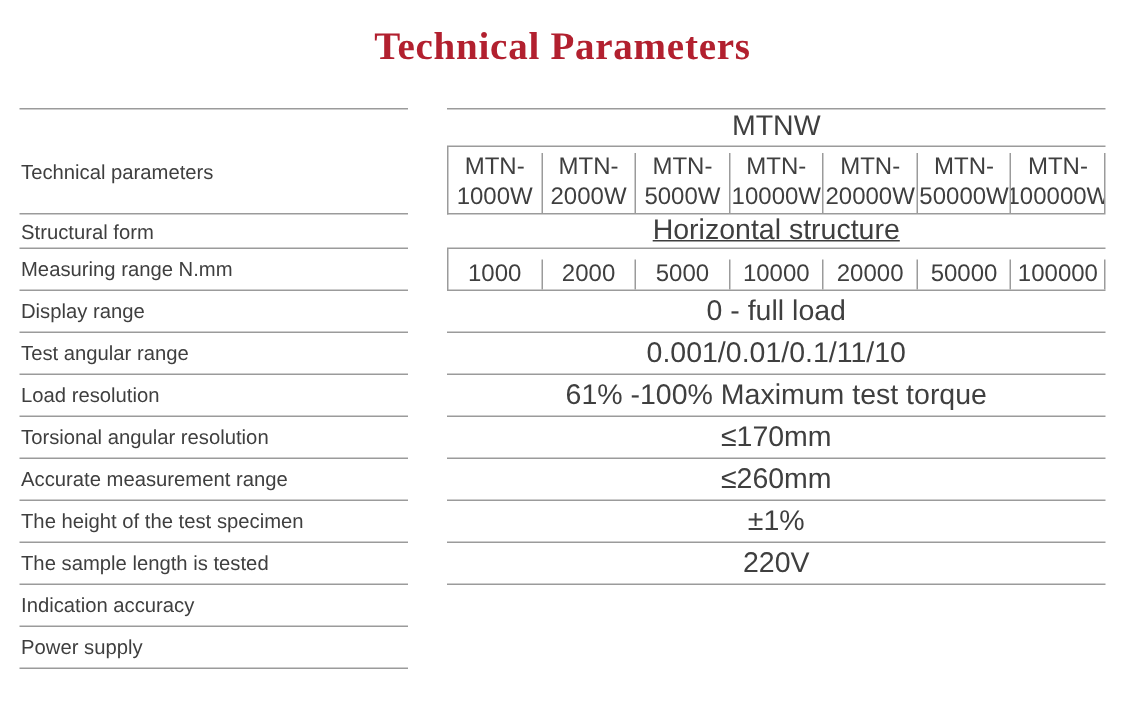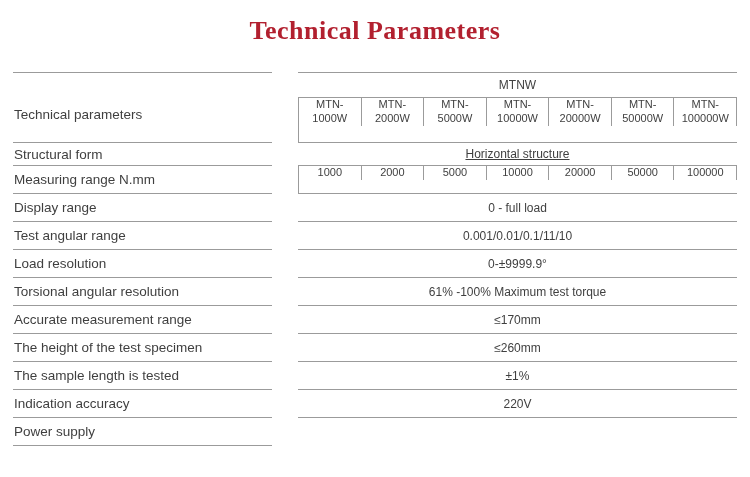--- a/index.html
+++ b/index.html
@@ -48,32 +48,32 @@
     white-space: nowrap;
   }
   .lrow.header { height: 70px; padding-top: 14px; }
   .lrow.h23 { height: 23px; }
   .lrow.h28 { height: 28px; }
   .vrow {
     display: flex;
     align-items: center;
     justify-content: center;
     border-bottom: 1px solid #9b9b9b;
-    font-size: 12px;
+    font-size: 19px;
     text-align: center;
   }
   .vrow.brand { height: 25px; }
   .vrow.h23 { height: 23px; text-decoration: underline; }
   .vrow.h28 { height: 28px; }
   .cells-row {
     display: flex;
-    align-items: flex-start;
+    align-items: flex-end;
     border-bottom: 1px solid #9b9b9b;
     border-left: 1px solid #9b9b9b;
-    font-size: 11px;
+    font-size: 16px;
     text-align: center;
   }
   .cells-row.models { height: 45px; }
   .cells-row.vals { height: 28px; }
   .cells-row .cell {
     flex: 1 1 0;
     border-right: 1px solid #9b9b9b;
     display: flex;
     align-items: center;
     justify-content: center;
@@ -124,21 +124,20 @@
       <div class="cell">2000</div>
       <div class="cell">5000</div>
       <div class="cell">10000</div>
       <div class="cell">20000</div>
       <div class="cell">50000</div>
       <div class="cell">100000</div>
     </div>
 
     <div class="vrow h28">0 - full load</div>
     <div class="vrow h28">0.001/0.01/0.1/11/10</div>
-    <div class="vrow h28">0-±9999.9°</div>
     <div class="vrow h28">61% -100% Maximum test torque</div>
     <div class="vrow h28">≤170mm</div>
     <div class="vrow h28">≤260mm</div>
     <div class="vrow h28">±1%</div>
     <div class="vrow h28">220V</div>
   </div>
 
 </div>
 
 </body></html>

